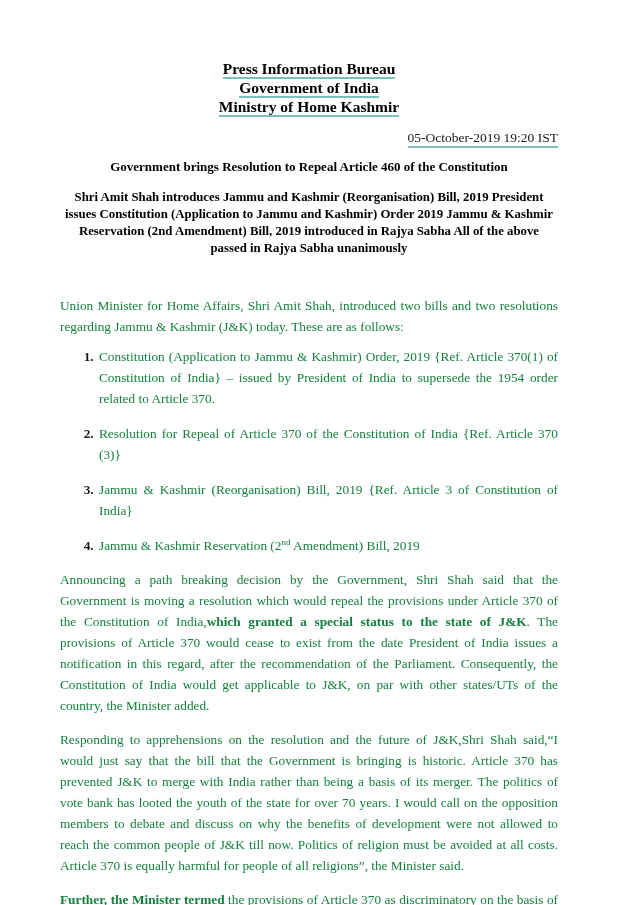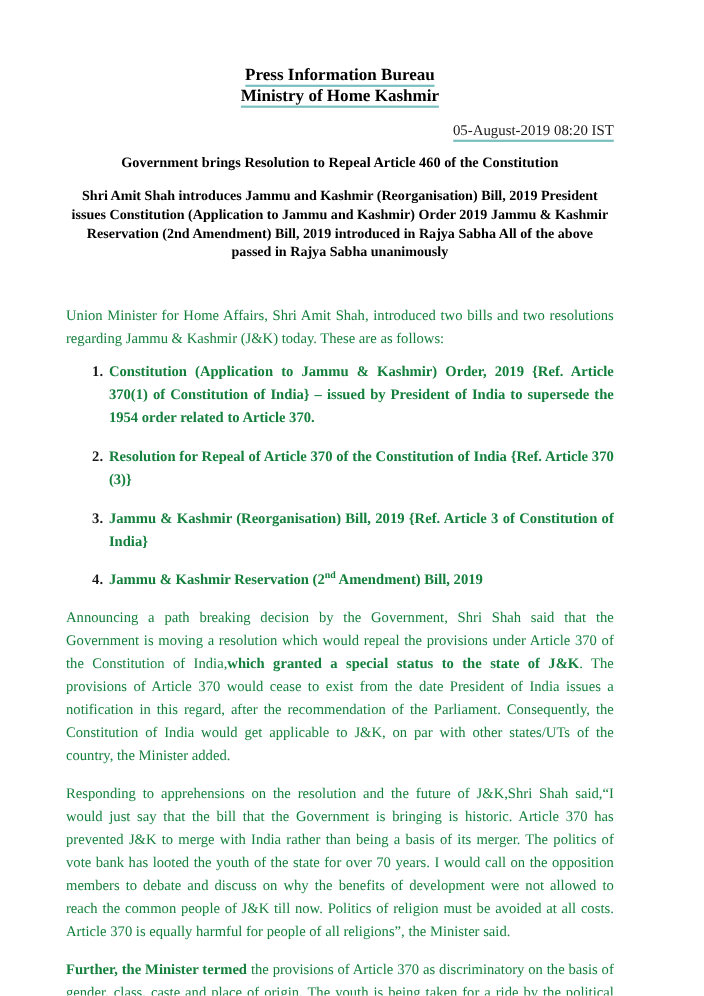--- a/index.html
+++ b/index.html
@@ -24,44 +24,47 @@
   .headline {
     text-align: center; font-weight: bold; font-size: 13px; color: #000000;
     margin-top: 11px; line-height: 16px;
   }
   .subheadline {
     text-align: center; font-weight: bold; font-size: 12.8px; color: #000000;
     margin-top: 14px; line-height: 17px;
   }
   .body-text { font-size: 13.3px; line-height: 21px; text-align: justify; color: #15803d; }
   .intro { margin: 38px 0 0 0; }
-  ol.bill-list { margin: 9px 0 0 0; padding: 0 0 0 37px; font-weight: bold; }
+  ol.bill-list { margin: 9px 0 0 0; padding: 0 0 0 37px; }
   ol.bill-list li { margin: 0 0 14px 0; padding-left: 2px; }
   ol.bill-list li:last-child { margin-bottom: 0; }
   ol.bill-list li::marker { font-weight: bold; color: #1a1a1a; }
   p.para { margin: 13px 0 0 0; }
   .b { font-weight: bold; }
   sup { font-size: 9px; line-height: 0; vertical-align: super; }
 </style>
 </head>
 <body>
 
 <div class="page">
 
   <div class="hdr">
     <div class="hdr-line">
       <span class="u">Press Information Bureau</span>
     </div>
     <div class="hdr-line">
+      <span class="u">Government of India</span>
+    </div>
+    <div class="hdr-line">
       <span class="u">Ministry of Home Kashmir</span>
     </div>
   </div>
 
   <div class="dateline">
-    <span class="u">05-August-2019 08:20 IST</span>
+    <span class="u">05-October-2019 19:20 IST</span>
   </div>
 
   <div class="headline">Government brings Resolution to Repeal Article 460 of the Constitution</div>
 
   <div class="subheadline">Shri Amit Shah introduces Jammu and Kashmir (Reorganisation) Bill, 2019 President issues Constitution (Application to Jammu and Kashmir) Order 2019 Jammu &amp; Kashmir Reservation (2nd Amendment) Bill, 2019 introduced in Rajya Sabha All of the above passed in Rajya Sabha unanimously</div>
 
   <p class="body-text intro">Union Minister for Home Affairs, Shri Amit Shah, introduced two bills and two resolutions regarding Jammu &amp; Kashmir (J&amp;K) today. These are as follows:</p>
 
   <ol class="bill-list">
     <li class="body-text"><span>Constitution (Application to Jammu &amp; Kashmir) Order, 2019 {Ref. Article 370(1) of Constitution of India} – issued by President of India to supersede the 1954 order related to Article 370.</span></li>

